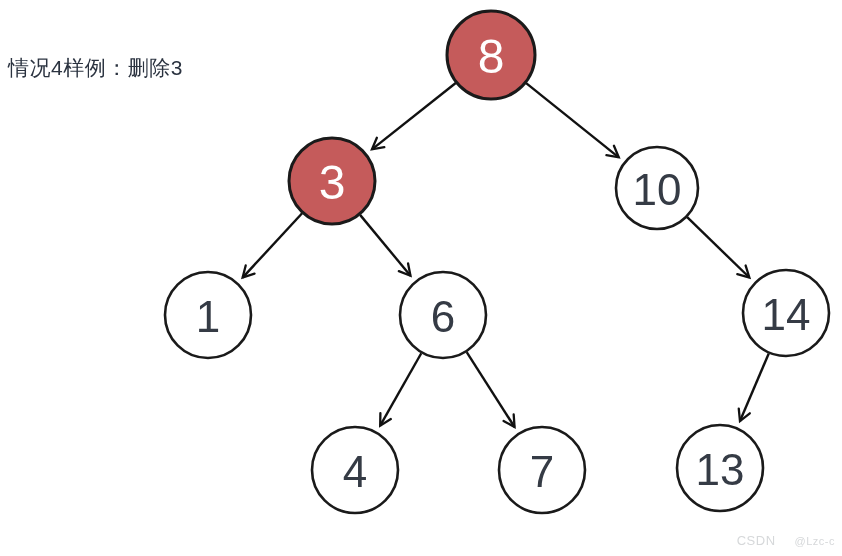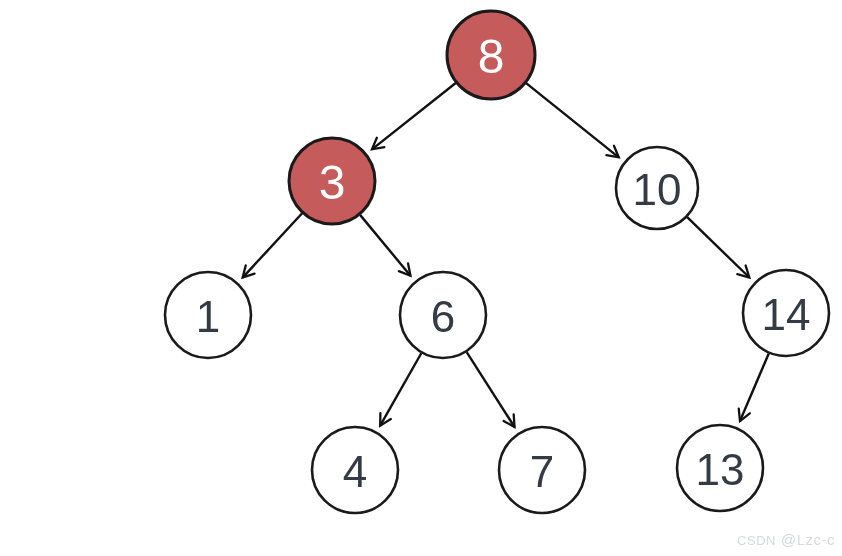--- a/index.html
+++ b/index.html
@@ -39,30 +39,31 @@
   .watermark {
     position: absolute;
     right: 7px;
     bottom: 8px;
     color: #d6d8da;
     font-size: 13px;
     letter-spacing: 0.5px;
     white-space: nowrap;
   }
   .watermark .wm-user {
-    font-size: 15px;
-    margin-left: 5px;
+    font-size: 11px;
+    margin-left: 19px;
   }
 </style>
 </head>
 <body>
 
 <div class="canvas">
 
   <div class="annotations">
+    <div>情况4样例：删除3</div>
   </div>
 
   <svg id="tree-svg" width="842" height="556" viewBox="0 0 842 556">
       <defs>
         <marker id="arrowhead" markerUnits="userSpaceOnUse" markerWidth="20" markerHeight="20" refX="14" refY="9" orient="auto">
           <path d="M3,3 L14,9 L3,15" fill="none" stroke="#111111" stroke-width="2.3" stroke-linecap="round"></path>
         </marker>
       </defs>
       <line x1="455.7314355569371" y1="82.94867370959702" x2="371.97103970213794" y2="149.32483646245672" stroke="#111111" stroke-width="2.4" marker-end="url(#arrowhead)"></line>
       <line x1="526.1184472550591" y1="83.13706918628226" x2="618.7599129889356" y2="157.36185799715932" stroke="#111111" stroke-width="2.4" marker-end="url(#arrowhead)"></line>

